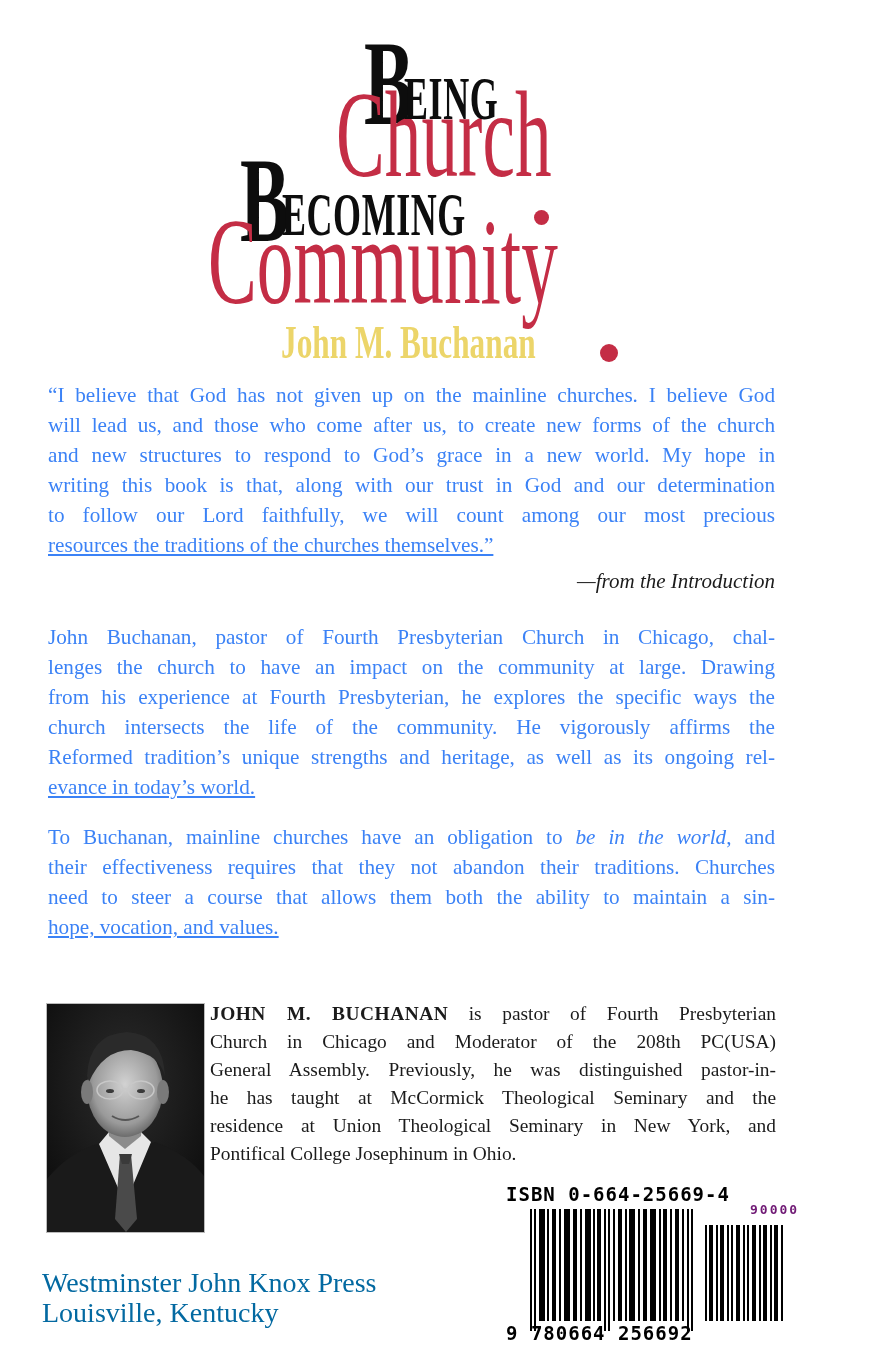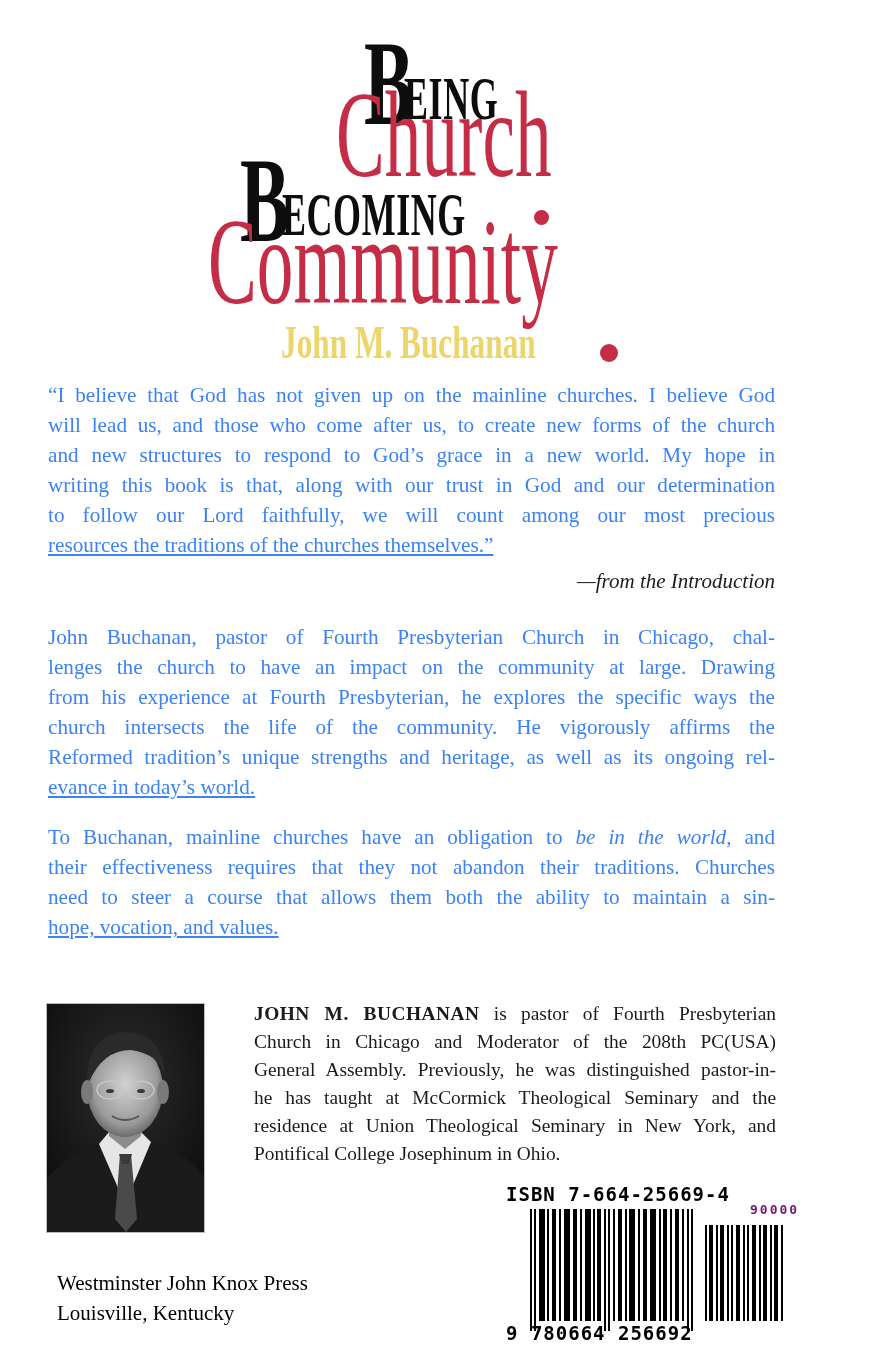--- a/index.html
+++ b/index.html
@@ -20,26 +20,26 @@
   
   .para { position: absolute; left: 48px; width: 727px; font-size: 21.2px; line-height: 30px; text-align: justify; color: #3b82f6; }
   .para .line { display: block; text-align: justify; text-align-last: justify; height: 30px; white-space: nowrap; }
   .para .line.last { text-align-last: left; text-decoration: underline; }
   .attribution { position: absolute; right: 105px; top: 569px; font-size: 21px; font-style: italic; color: #1b1b1b; }
   .italic { font-style: italic; }
 
   
   .photo { position: absolute; left: 46px; top: 1003px; width: 157px; height: 228px; background: #161616; overflow: hidden; border: 1px solid #bbb; }
   .bio { position: absolute; left: 210px; top: 1000px; width: 566px; font-size: 19.4px; line-height: 28px; color: #1b1b1b; }
-  .bio .line { display: block; text-align: justify; text-align-last: justify; height: 28px; white-space: nowrap; margin-left: 44px; }
+  .bio .line { display: block; text-align: justify; text-align-last: justify; height: 28px; white-space: nowrap; }
   .bio .line.last { text-align-last: left; }
   .bio .name { font-weight: bold; letter-spacing: 0.5px; }
 
   
-  .publisher { position: absolute; left: 57px; top: 1268px; font-size: 21px; line-height: 30px; color: #000000; }
+  .publisher { position: absolute; left: 42px; top: 1268px; font-size: 28px; line-height: 30px; color: #0369a1; }
 
   
   .barcode { position: absolute; left: 500px; top: 1180px; width: 290px; height: 170px; }
   .isbn-text { position: absolute; left: 6px; top: 3px; font-family: "DejaVu Sans Mono", monospace; font-size: 19px; font-weight: bold; letter-spacing: 1px; color: #000; }
   .addon-text { position: absolute; left: 214px; top: 22px; font-family: "DejaVu Sans Mono", monospace; font-size: 13px; font-weight: bold; letter-spacing: 2px; color: #701a75; margin-left: 36px; }
   .bars-main { position: absolute; left: 30px; top: 29px; height: 122px; }
   .bars-add { position: absolute; left: 205px; top: 45px; height: 96px; }
   .ean-text { position: absolute; left: 6px; top: 142px; font-family: "DejaVu Sans Mono", monospace; font-size: 19px; font-weight: bold; color: #000; letter-spacing: 1px; text-align: center; }
 </style>
 </head>
@@ -133,21 +133,21 @@
   <span class="line">residence at Union Theological Seminary in New York, and</span>
   <span class="line last">Pontifical College Josephinum in Ohio.</span>
 </div>
 
 <div class="publisher">
   <div>Westminster John Knox Press</div>
   <div>Louisville, Kentucky</div>
 </div>
 
 <div class="barcode">
-  <div class="isbn-text">ISBN 7-664-25669-4</div>
+  <div class="isbn-text">ISBN 0-664-25669-4</div>
   <div class="addon-text">90000</div>
   <svg class="bars-main" width="165" height="122" viewBox="0 0 165 122">
     <g fill="#000">
       <rect x="0" y="0" width="2" height="122"></rect>
         <rect x="4" y="0" width="2" height="122"></rect>
       <rect x="9" y="0" width="6" height="112"></rect>
         <rect x="17" y="0" width="2" height="112"></rect>
       <rect x="22" y="0" width="4" height="112"></rect>
         <rect x="29" y="0" width="2" height="112"></rect>
       <rect x="34" y="0" width="6" height="112"></rect>

